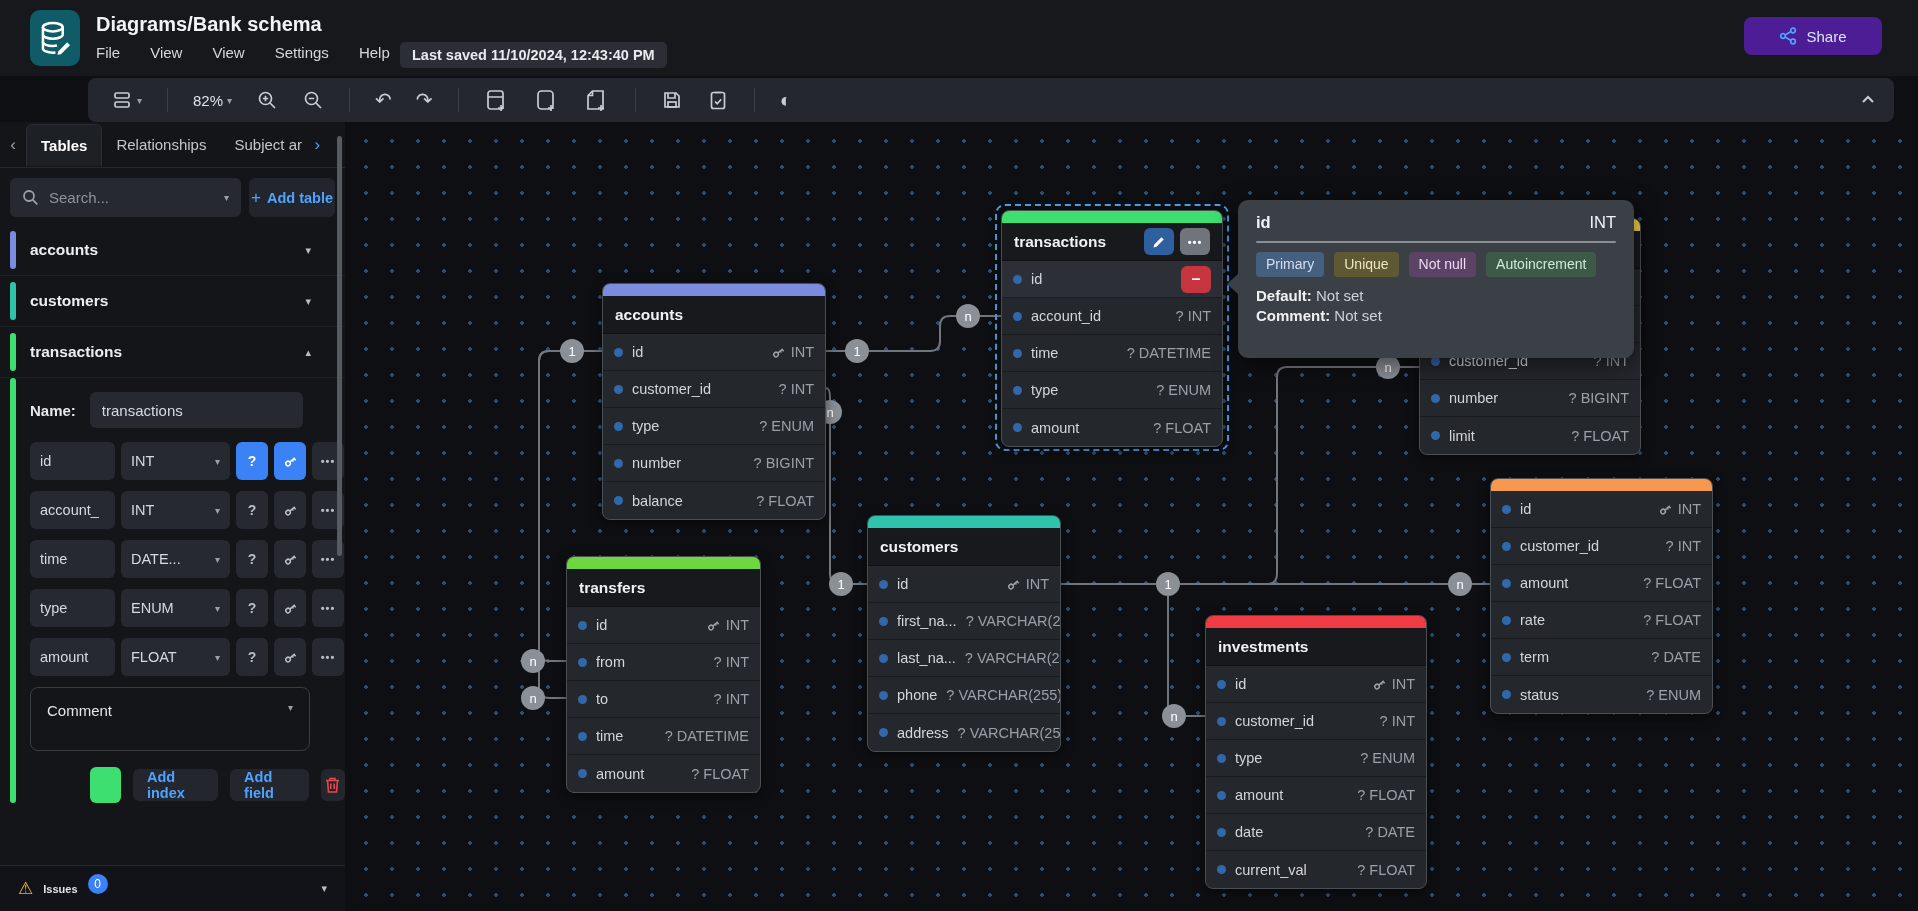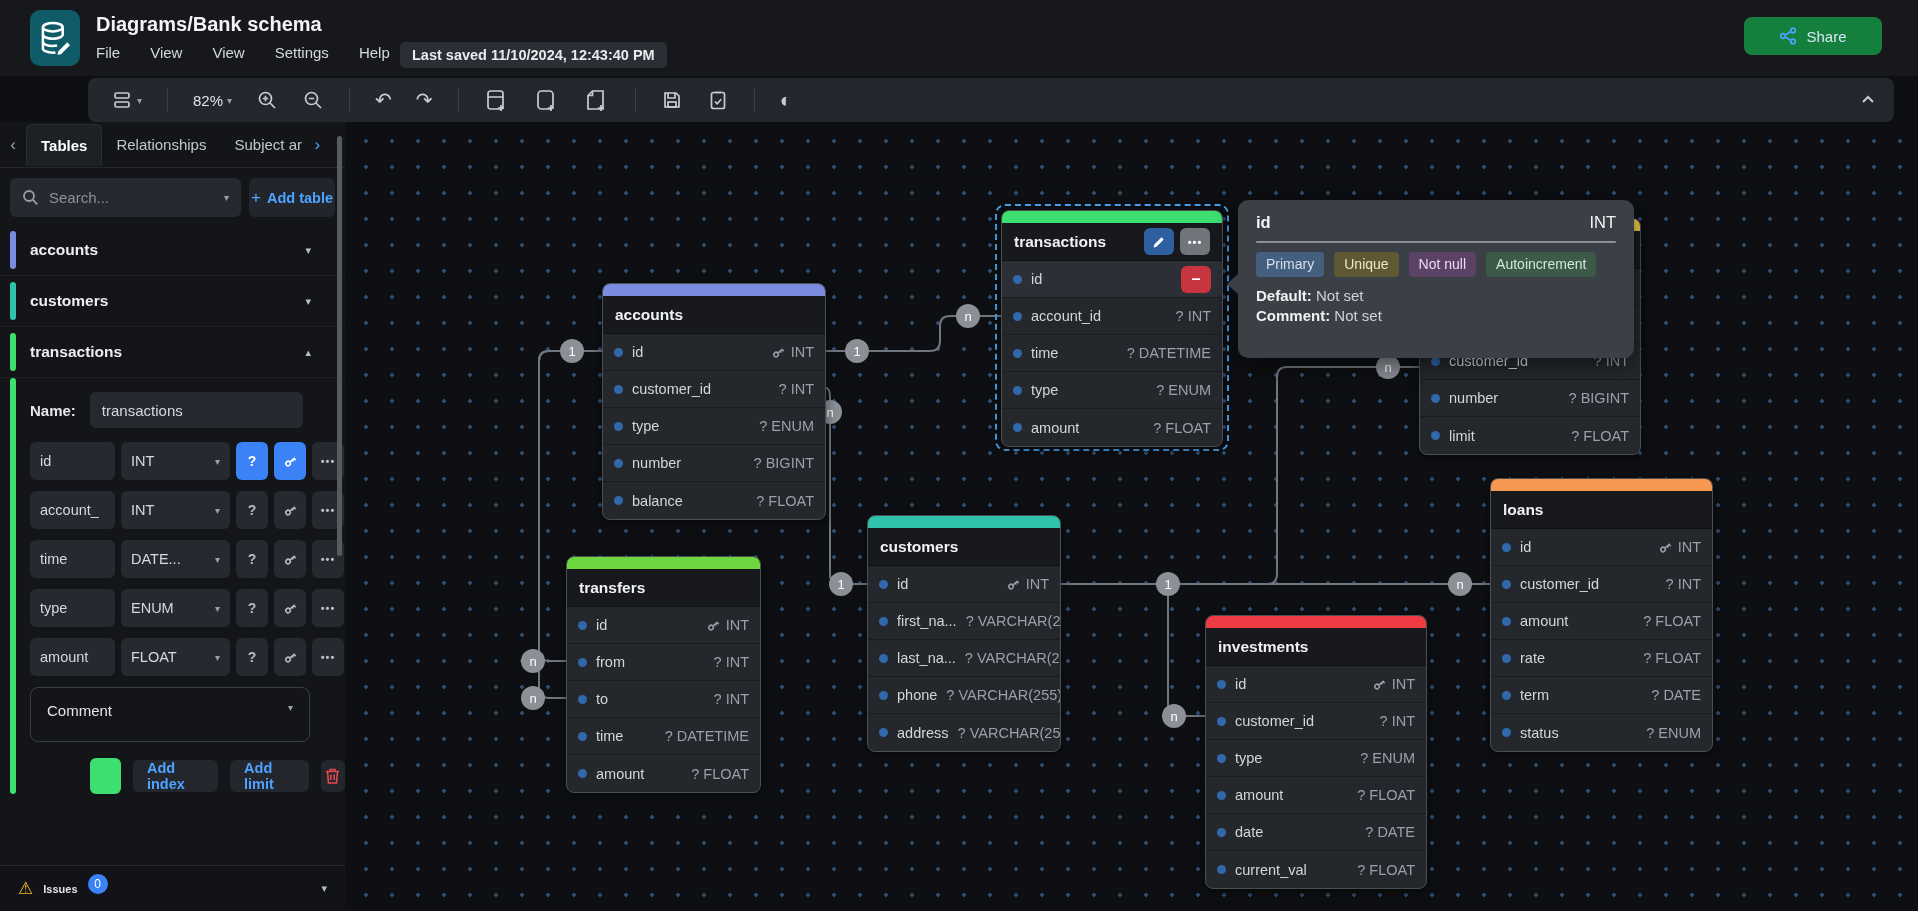--- a/index.html
+++ b/index.html
@@ -7,21 +7,21 @@
     font-family:"Liberation Sans","DejaVu Sans",sans-serif;color:#d7dade;}
   
   .header{position:absolute;left:0;top:0;width:1918px;height:76px;background:#17181c;z-index:40}
   .logo{position:absolute;left:30px;top:10px;width:50px;height:56px;background:#0f5c68;border-radius:10px;
     display:flex;align-items:center;justify-content:center}
   .app-title{position:absolute;left:96px;top:13px;font-size:20px;font-weight:bold;color:#f2f3f5}
   .menubar{position:absolute;left:96px;top:44px;display:flex;gap:30px;font-size:15px;color:#d4d7db}
   .menubar span{cursor:default}
   .saved-pill{position:absolute;left:400px;top:42px;height:26px;background:#2b2e34;border-radius:5px;
     display:flex;align-items:center;padding:0 12px;font-size:14.5px;font-weight:bold;color:#e8eaed}
-  .share-btn{position:absolute;left:1744px;top:17px;width:138px;height:38px;background:#15803d;border-radius:8px;
+  .share-btn{position:absolute;left:1744px;top:17px;width:138px;height:38px;background:#4c1d95;border-radius:8px;
     display:flex;align-items:center;justify-content:center;gap:9px;font-size:15px;color:#d9e6f8}
   
   .toolbar{position:absolute;left:88px;top:78px;width:1806px;height:44px;background:#24272d;border-radius:8px;
     z-index:41;display:flex;align-items:center;padding:0 18px;gap:14px;color:#c9cdd3}
   .tb-sep{width:1px;height:24px;background:#3b3f46;margin:0 6px}
   .tb-btn{display:flex;align-items:center;gap:4px;padding:4px 5px;border-radius:5px;cursor:pointer}
   .tb-caret{font-size:10px;color:#9aa0a8}
   .tb-zoom{font-size:15px;color:#dfe2e6}
   .tb-uni{font-size:20px;line-height:20px;color:#c9cdd3}
   .tb-collapse{margin-left:auto;font-size:14px;color:#c9cdd3}
@@ -52,21 +52,21 @@
     padding:0 12px;font-size:15px;color:#d6d9dd}
   .f-row{display:flex;gap:6px;margin-bottom:11px;align-items:center}
   .f-name{width:85px;height:38px;background:#26292f;border-radius:6px;display:flex;align-items:center;
     padding:0 10px;font-size:14.5px;color:#d6d9dd}
   .f-type{width:109px;height:38px;background:#26292f;border-radius:6px;display:flex;align-items:center;
     padding:0 10px;font-size:14.5px;color:#d6d9dd;justify-content:space-between}
   .f-type .tb-caret{font-size:10px}
   .f-btn{width:32px;height:38px;background:#26292f;border-radius:6px;display:flex;align-items:center;
     justify-content:center;font-size:14px;font-weight:bold;color:#b9bec5}
   .f-btn.on{background:#3b82f6;color:#fff}
-  .comment-box{width:280px;height:55px;border:1px solid #3a3e44;border-radius:8px;margin-top:8px;
+  .comment-box{width:280px;height:64px;border:1px solid #3a3e44;border-radius:8px;margin-top:8px;
     display:flex;align-items:flex-start;justify-content:space-between;padding:14px 16px;font-size:15px;color:#e3e5e8}
   .bottom-row{display:flex;align-items:center;gap:12px;margin:16px 0 0 60px}
   .swatch{width:38px;height:36px;border-radius:6px}
   .mini-btn{height:32px;background:#23262c;border-radius:6px;display:flex;align-items:center;
     justify-content:center;padding:16px 14px;color:#4da3ff;font-size:14.5px;font-weight:bold}
   .trash-btn{width:30px;height:32px;background:#23262c;border-radius:6px;display:flex;align-items:center;justify-content:center}
   .issues-bar{position:absolute;left:0;bottom:0;width:345px;height:46px;background:#121318;border-top:1px solid #26282c;
     display:flex;align-items:center;padding:0 18px;gap:10px;z-index:35}
   .issues-label{font-size:11px;font-weight:bold;color:#e3e5e8}
   .issues-badge{width:20px;height:20px;border-radius:50%;background:#3b82f6;color:#fff;font-size:12px;
@@ -350,21 +350,21 @@
   <div class="f-btn" style="letter-spacing:1px;font-size:11px">•••</div>
         </div>
       </div>
     <div class="comment-box">
       <span>Comment</span>
       <span class="tb-caret">▾</span>
     </div>
     <div class="bottom-row">
       <div class="swatch" id="tx-swatch" style="background: rgb(61, 223, 112);"></div>
       <div class="mini-btn">Add index</div>
-      <div class="mini-btn">Add limit</div>
+      <div class="mini-btn">Add field</div>
       <div class="trash-btn">
         <svg class="icon-svg" width="17" height="18" viewBox="0 0 17 18" fill="none" stroke="#e5484d" stroke-width="1.6">
           <path d="M2 4.5 h13 M6 4.5 v-2 h5 v2 M3.5 4.5 l1 11.5 h8 l1-11.5 M6.8 7.5 v5.5 M10.2 7.5 v5.5"></path>
         </svg>
       </div>
     </div>
   </div>
 
   <div class="sb-scrollbar"></div>
   <div class="issues-bar">
@@ -679,23 +679,20 @@
         <div class="drow">
           <span class="fdot"></span>
           <span>current_val</span>
           <span class="ftype">
             <span>? FLOAT</span>
           </span>
         </div>
       </div>
       <div class="dtable" style="left: 1145px; top: 356px; width: 223px;">
         <div class="dstrip" style="background:#f6984f"></div>
-  <div class="dname">
-          <span>loans</span>
-        </div>
         <div class="drow">
           <span class="fdot"></span>
           <span>id</span>
           <span class="ftype">
             <svg width="15" height="15" viewBox="0 0 16 16" fill="none" stroke="#9aa0a8" stroke-width="1.6">
               <g transform="rotate(-40 8 8)">
                 <circle cx="4.6" cy="8" r="2.4"></circle>
                 <path d="M7 8 H14 M13 8 v2.6 M10.6 8 v2"></path>
               </g>
             </svg>

